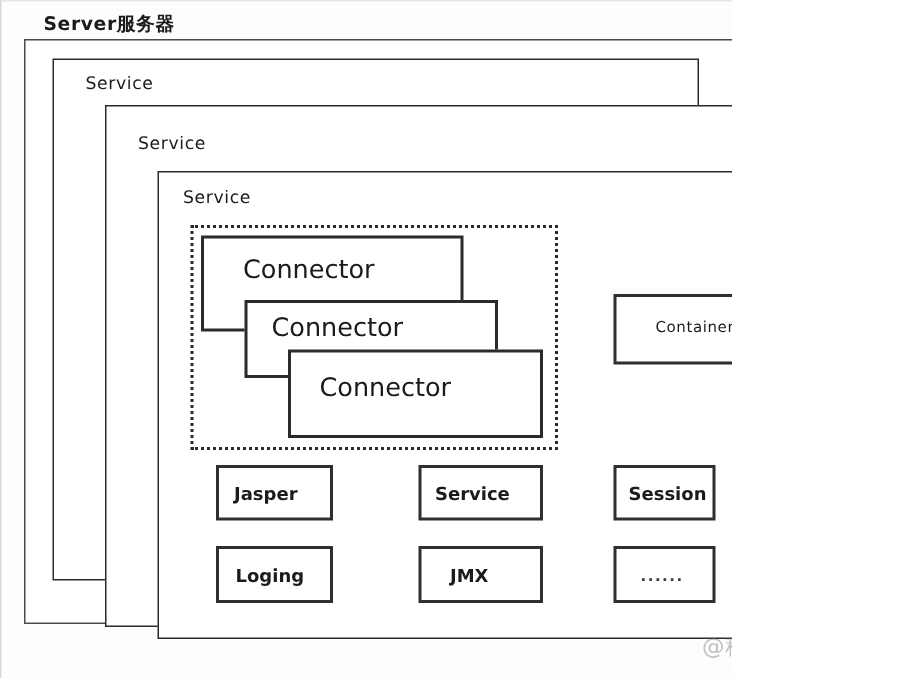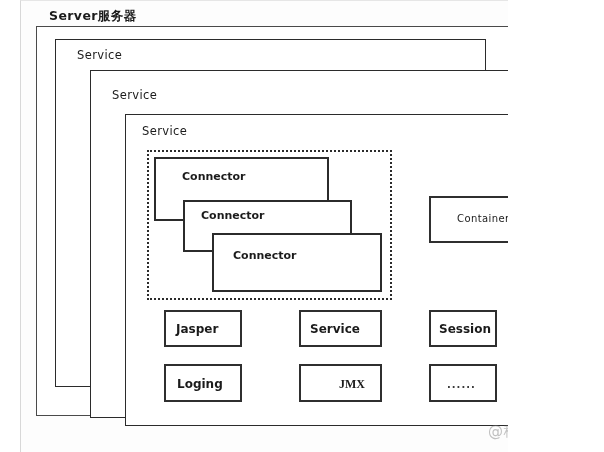--- a/index.html
+++ b/index.html
@@ -10,21 +10,20 @@
   body {
     font-family: "DejaVu Sans", "Liberation Sans", sans-serif;
   }
   #canvas {
     position: relative;
     width: 488px;
     height: 452px;
     background: #fdfdfd;
     overflow: hidden;
     box-sizing: border-box;
-    margin-left: 20px;
   }
   
   .page-frame {
     position: absolute;
     left: 0; top: 0;
     width: 604px; height: 452px;
     border-left: 1px solid #d8d8d8;
     border-right: 1px solid #c9c9c9;
     border-top: 1px solid #e6e6e6;
     box-sizing: border-box;
@@ -85,22 +84,22 @@
     position: absolute;
     box-sizing: border-box;
     background: #ffffff;
     border: 2px solid #2b2b2b;
   }
   #connector-1 { left: 134px; top: 157px; width: 175px; height: 64px; z-index: 11; }
   #connector-2 { left: 163px; top: 200px; width: 169px; height: 52px; z-index: 12; }
   #connector-3 { left: 192px; top: 233px; width: 170px; height: 59px; z-index: 13; }
   .connector-label {
     position: absolute;
-    font-size: 11px;
-    font-weight: bold;
+    font-size: 17px;
+    font-weight: normal;
     color: #1b1b1b;
     z-index: 20;
     white-space: nowrap;
   }
   #connector-1-label { left: 162px; top: 170px; }
   #connector-2-label { left: 181px; top: 209px; }
   #connector-3-label { left: 213px; top: 249px; }
   
   #container-box {
     left: 409px; top: 196px; width: 122px; height: 47px;
@@ -124,21 +123,21 @@
   #cell-naming  { left: 279px; top: 310px; width: 83px; height: 37px; }
   #cell-session { left: 409px; top: 310px; width: 68px; height: 37px; }
   #cell-loging  { left: 144px; top: 364px; width: 78px; height: 38px; }
   #cell-jmx     { left: 279px; top: 364px; width: 83px; height: 38px; }
   #cell-dots    { left: 409px; top: 364px; width: 68px; height: 38px; }
 
   #label-jasper  { left: 156px; top: 322px; }
   #label-naming  { left: 290px; top: 322px; }
   #label-session { left: 419px; top: 322px; text-align: right; }
   #label-loging  { left: 157px; top: 377px; }
-  #label-jmx     { left: 319px; top: 377px; font-family: Liberation Serif, serif; }
+  #label-jmx     { left: 300px; top: 377px; }
   #label-dots    { left: 427px; top: 379px; font-size: 10px; letter-spacing: 1px; color: #3a3a3a; }
 
   
   .watermark {
     position: absolute;
     white-space: nowrap;
     pointer-events: none;
     z-index: 60;
   }
   #watermark-url {

